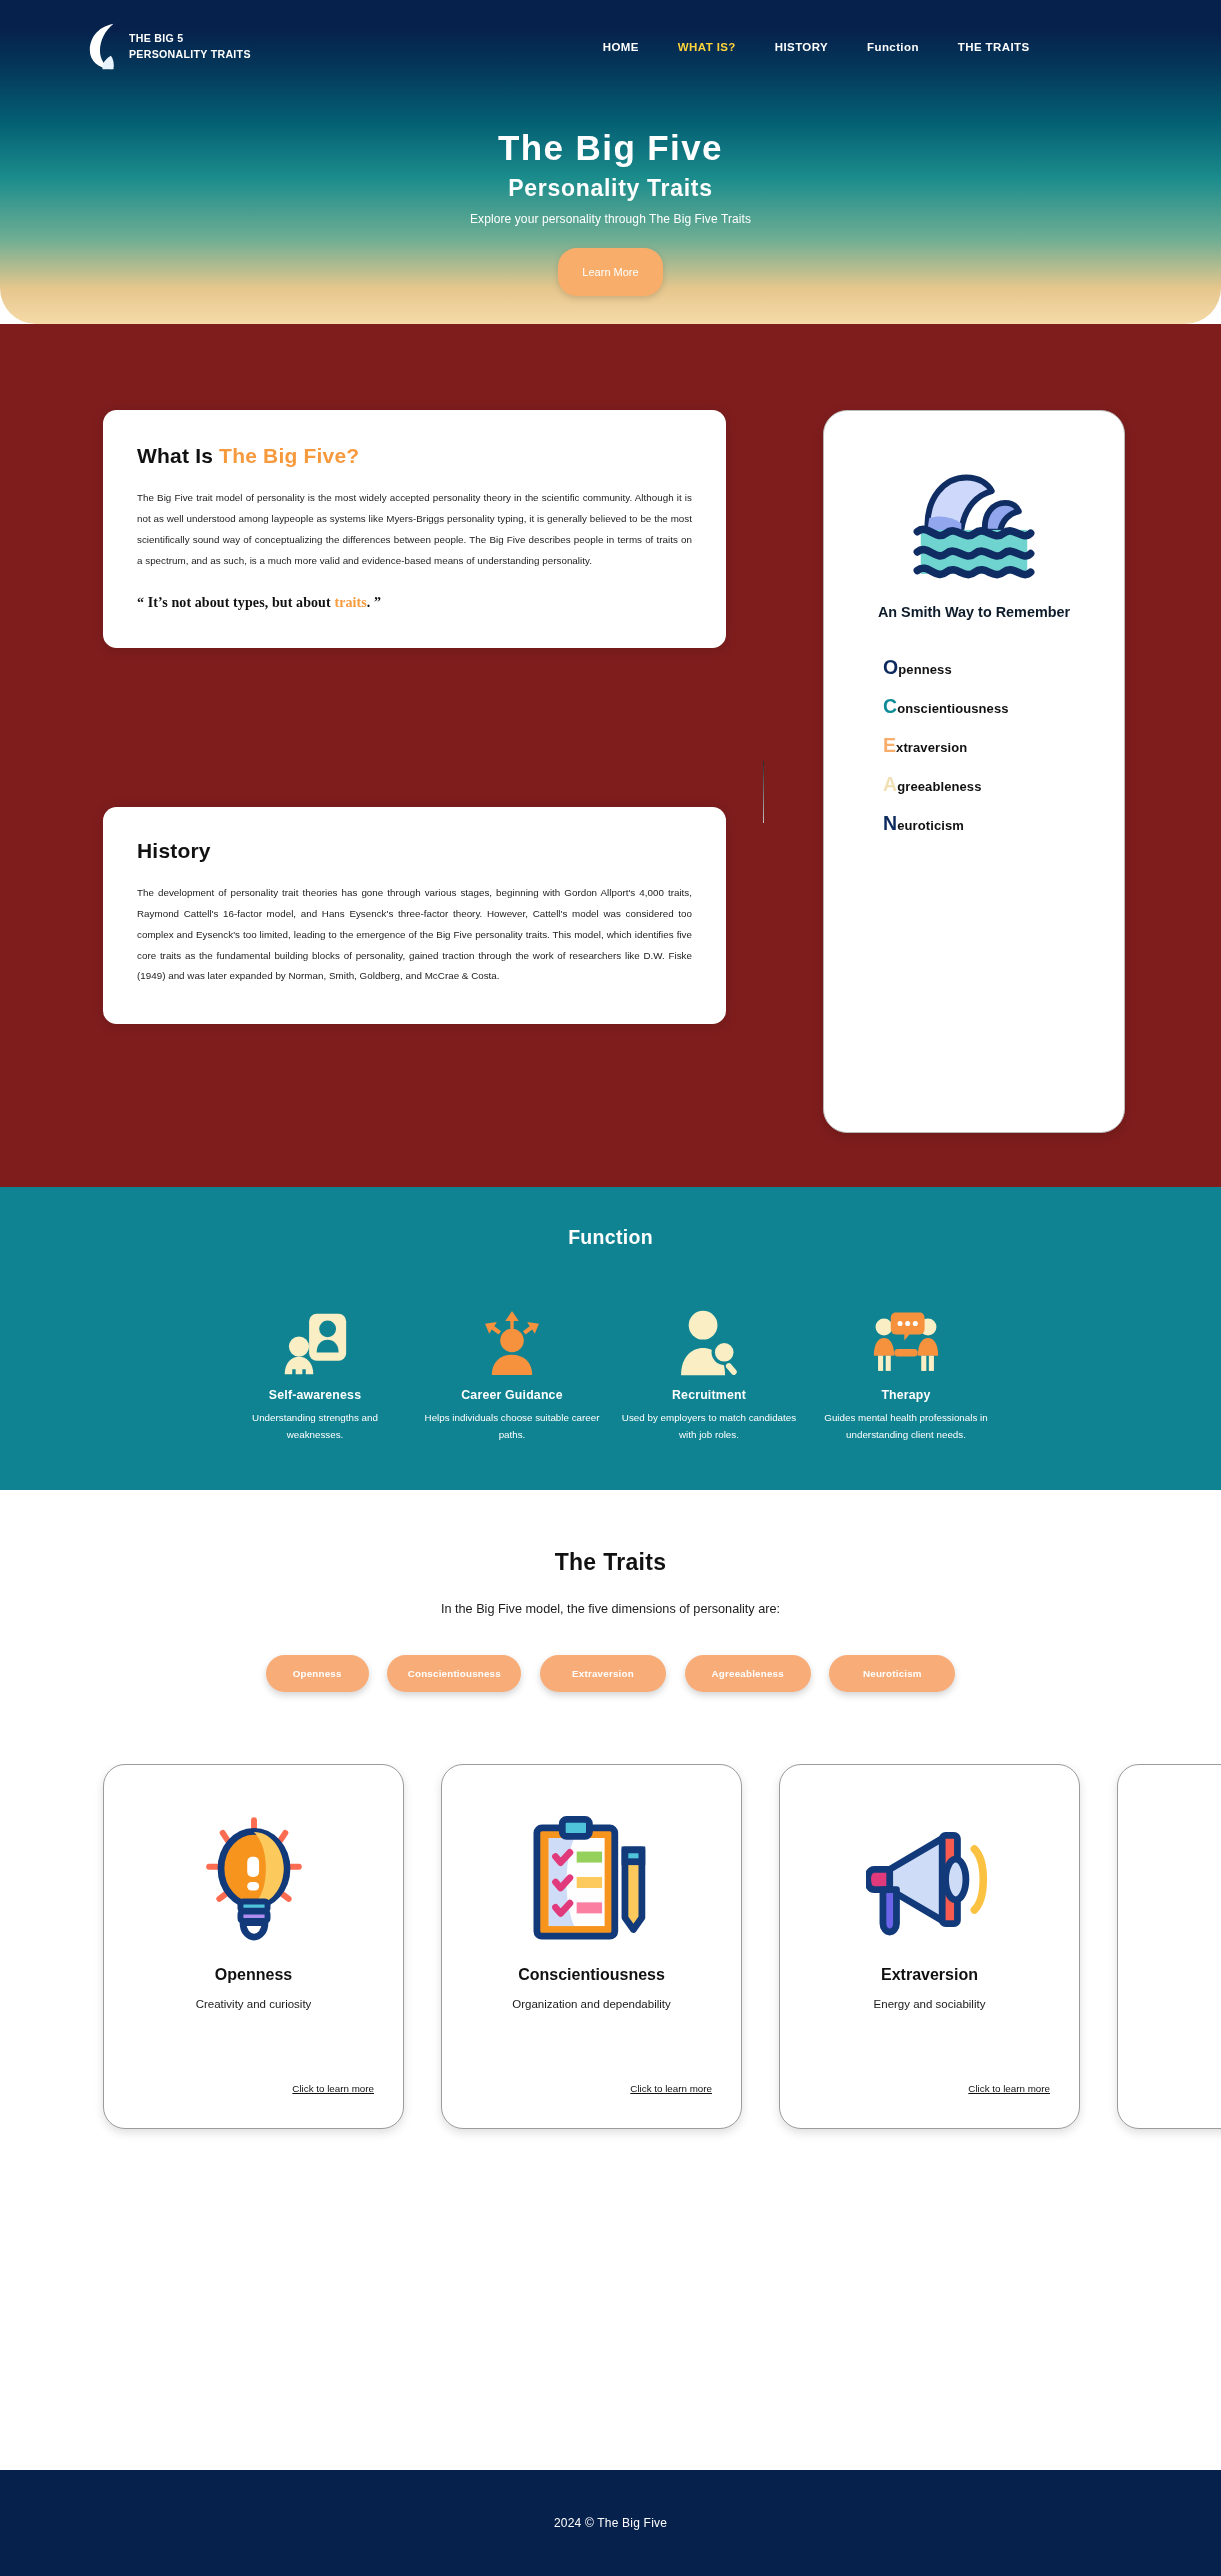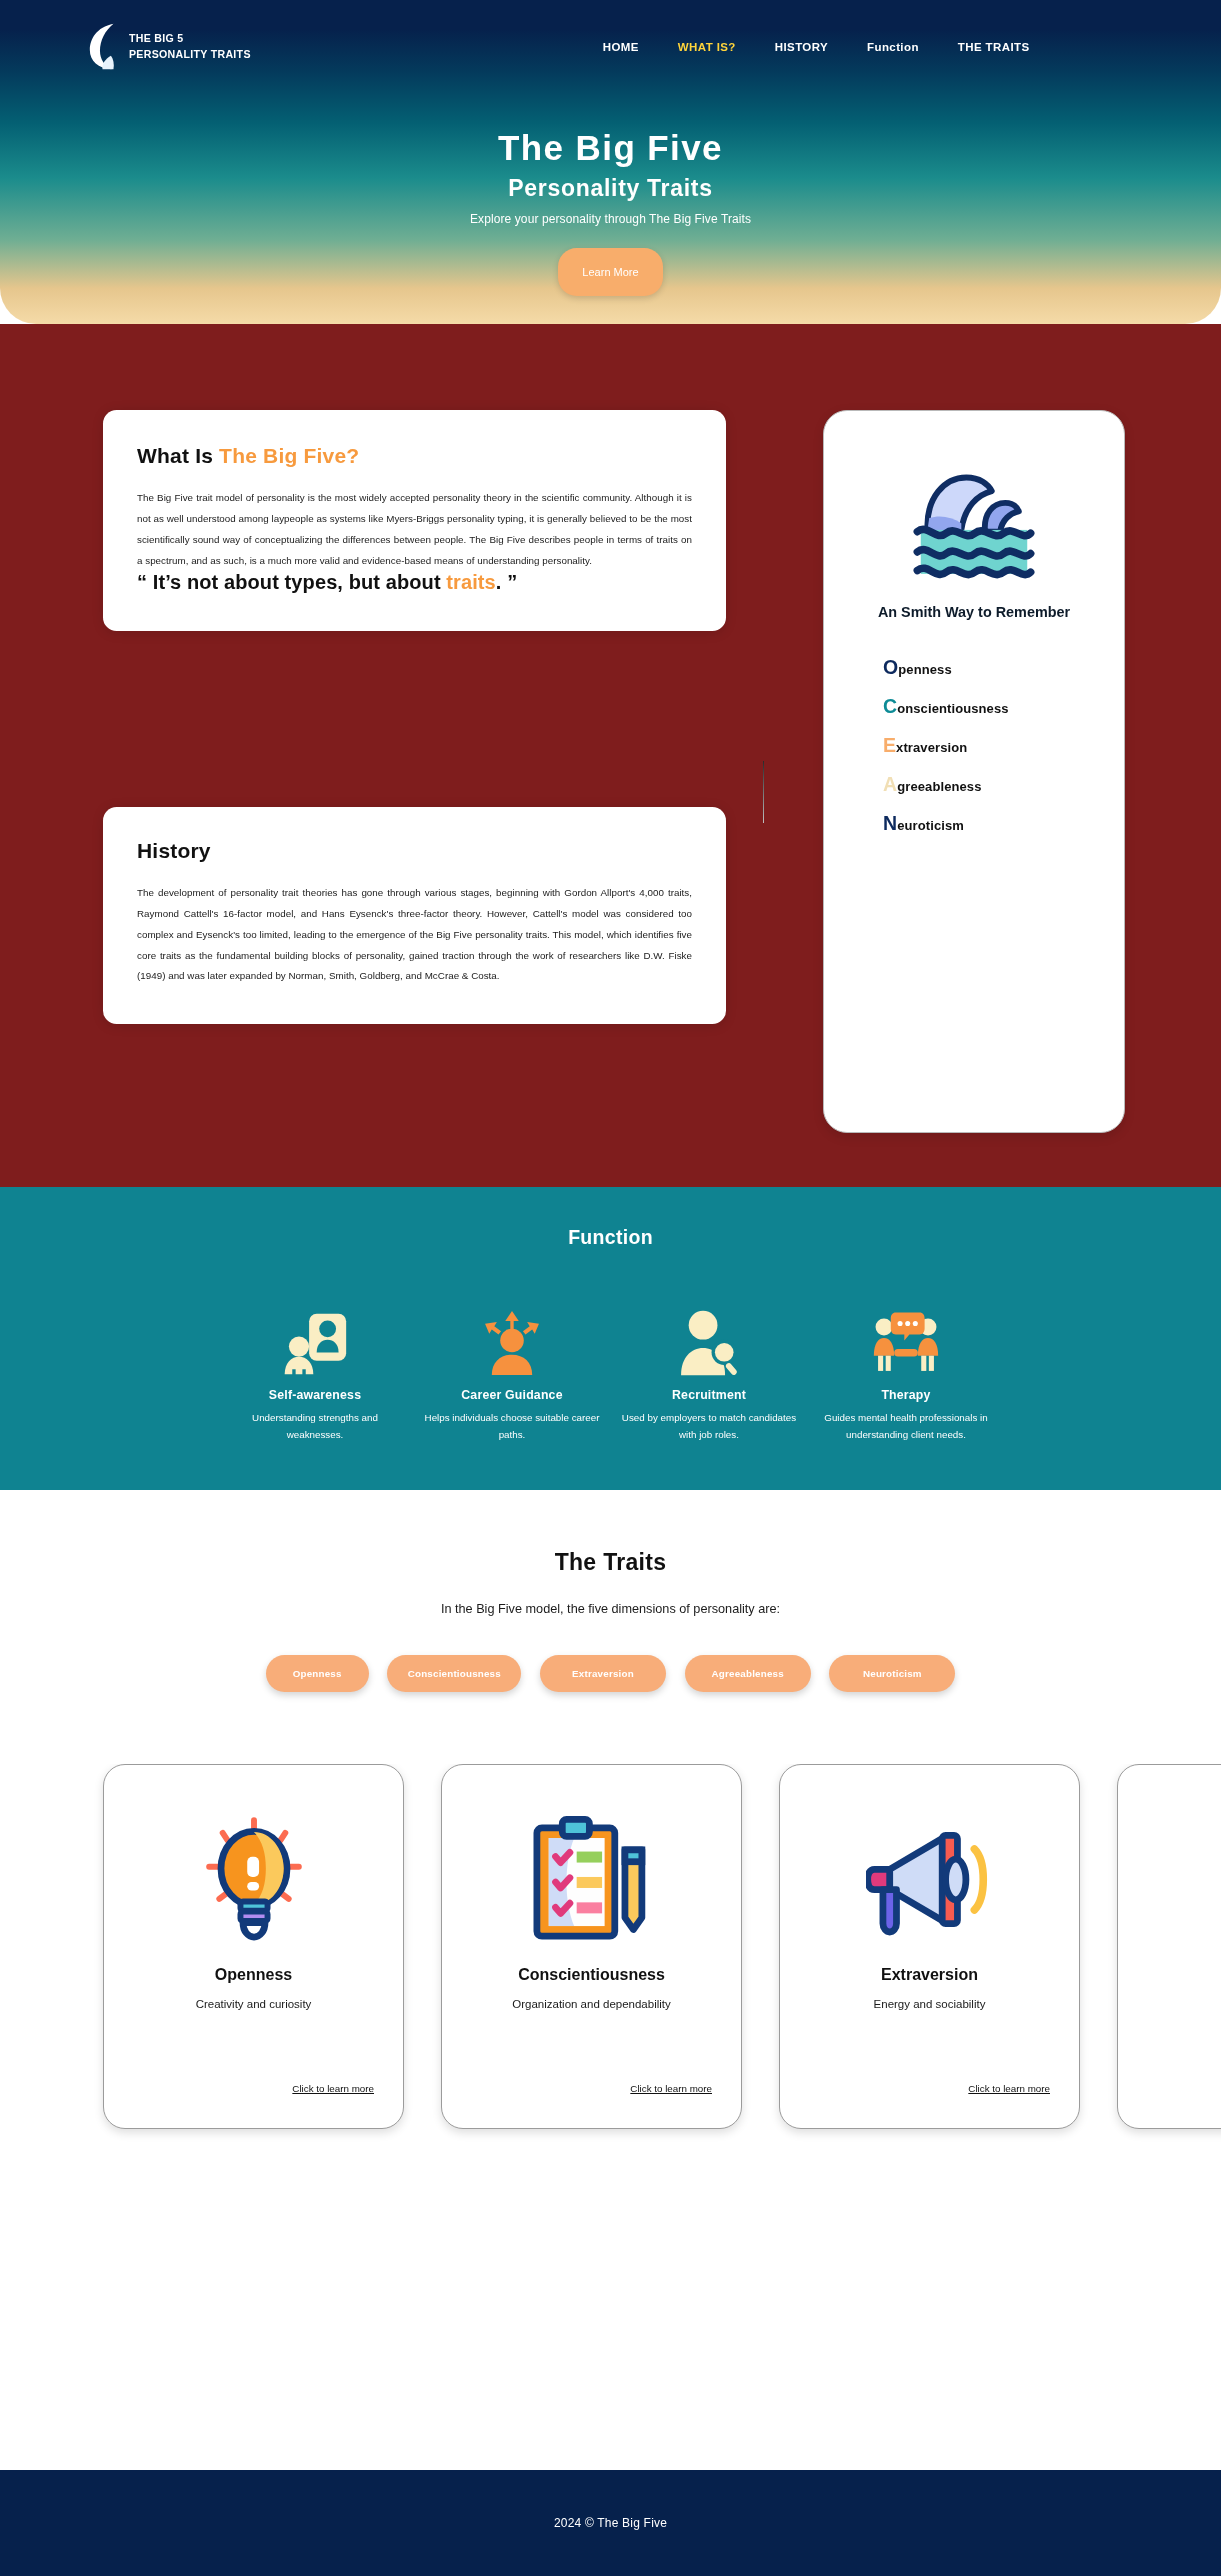--- a/index.html
+++ b/index.html
@@ -147,24 +147,26 @@
   .accent { color: #f79a3e; }
   .body-text {
     margin-top: 20.4px;
     font-size: 9.8px;
     line-height: 2.12;
     color: #1b1b1b;
     text-align: justify;
     letter-spacing: 0.02px;
   }
   .quote {
-    font-size: 20px;
+    margin-top: 24px;
+    font-size: 14px;
     font-weight: 700;
     color: #111111;
     letter-spacing: 0.1px;
+    font-family: Liberation Serif, serif;
   }
 
   .divider {
     position: absolute;
     left: 763px; top: 351px;
     width: 1.2px; height: 62px;
     background: linear-gradient(180deg, #2a2a2a, #bfbfbf);
   }
 
   .card-ocean {

